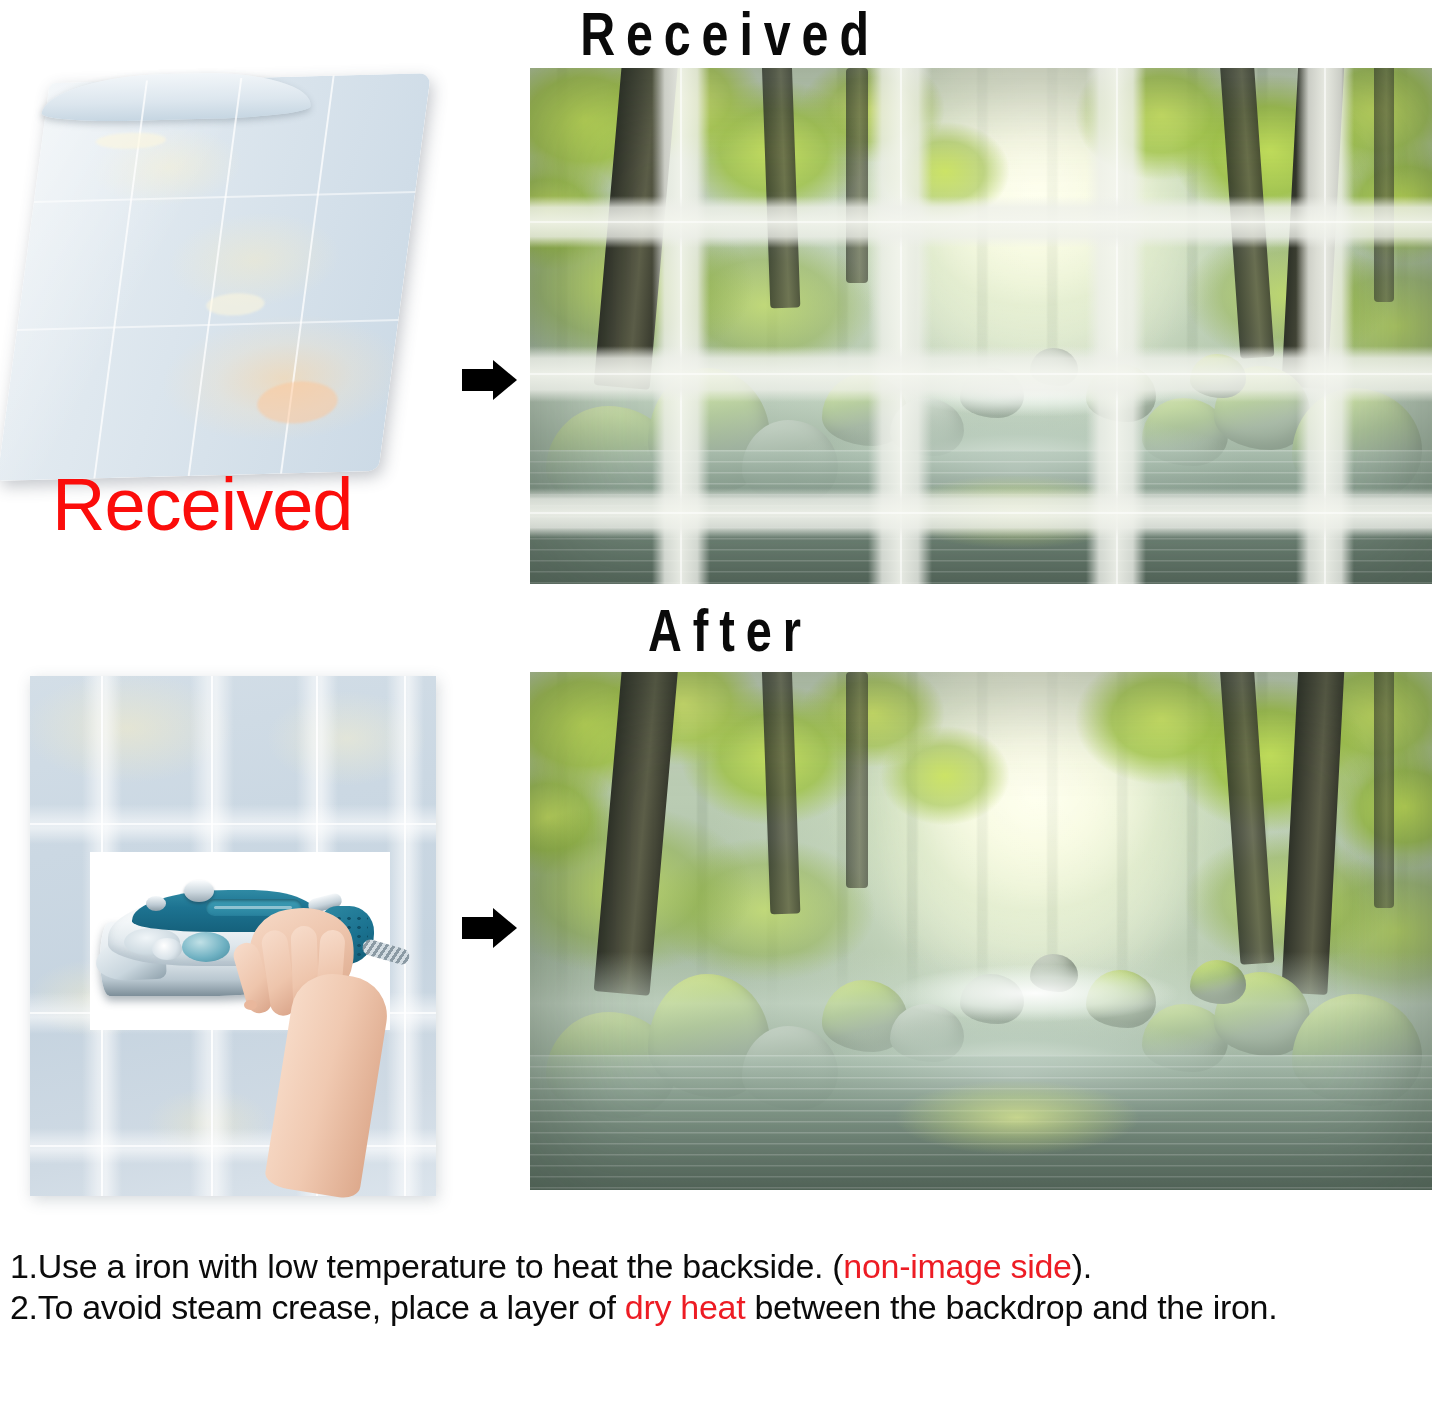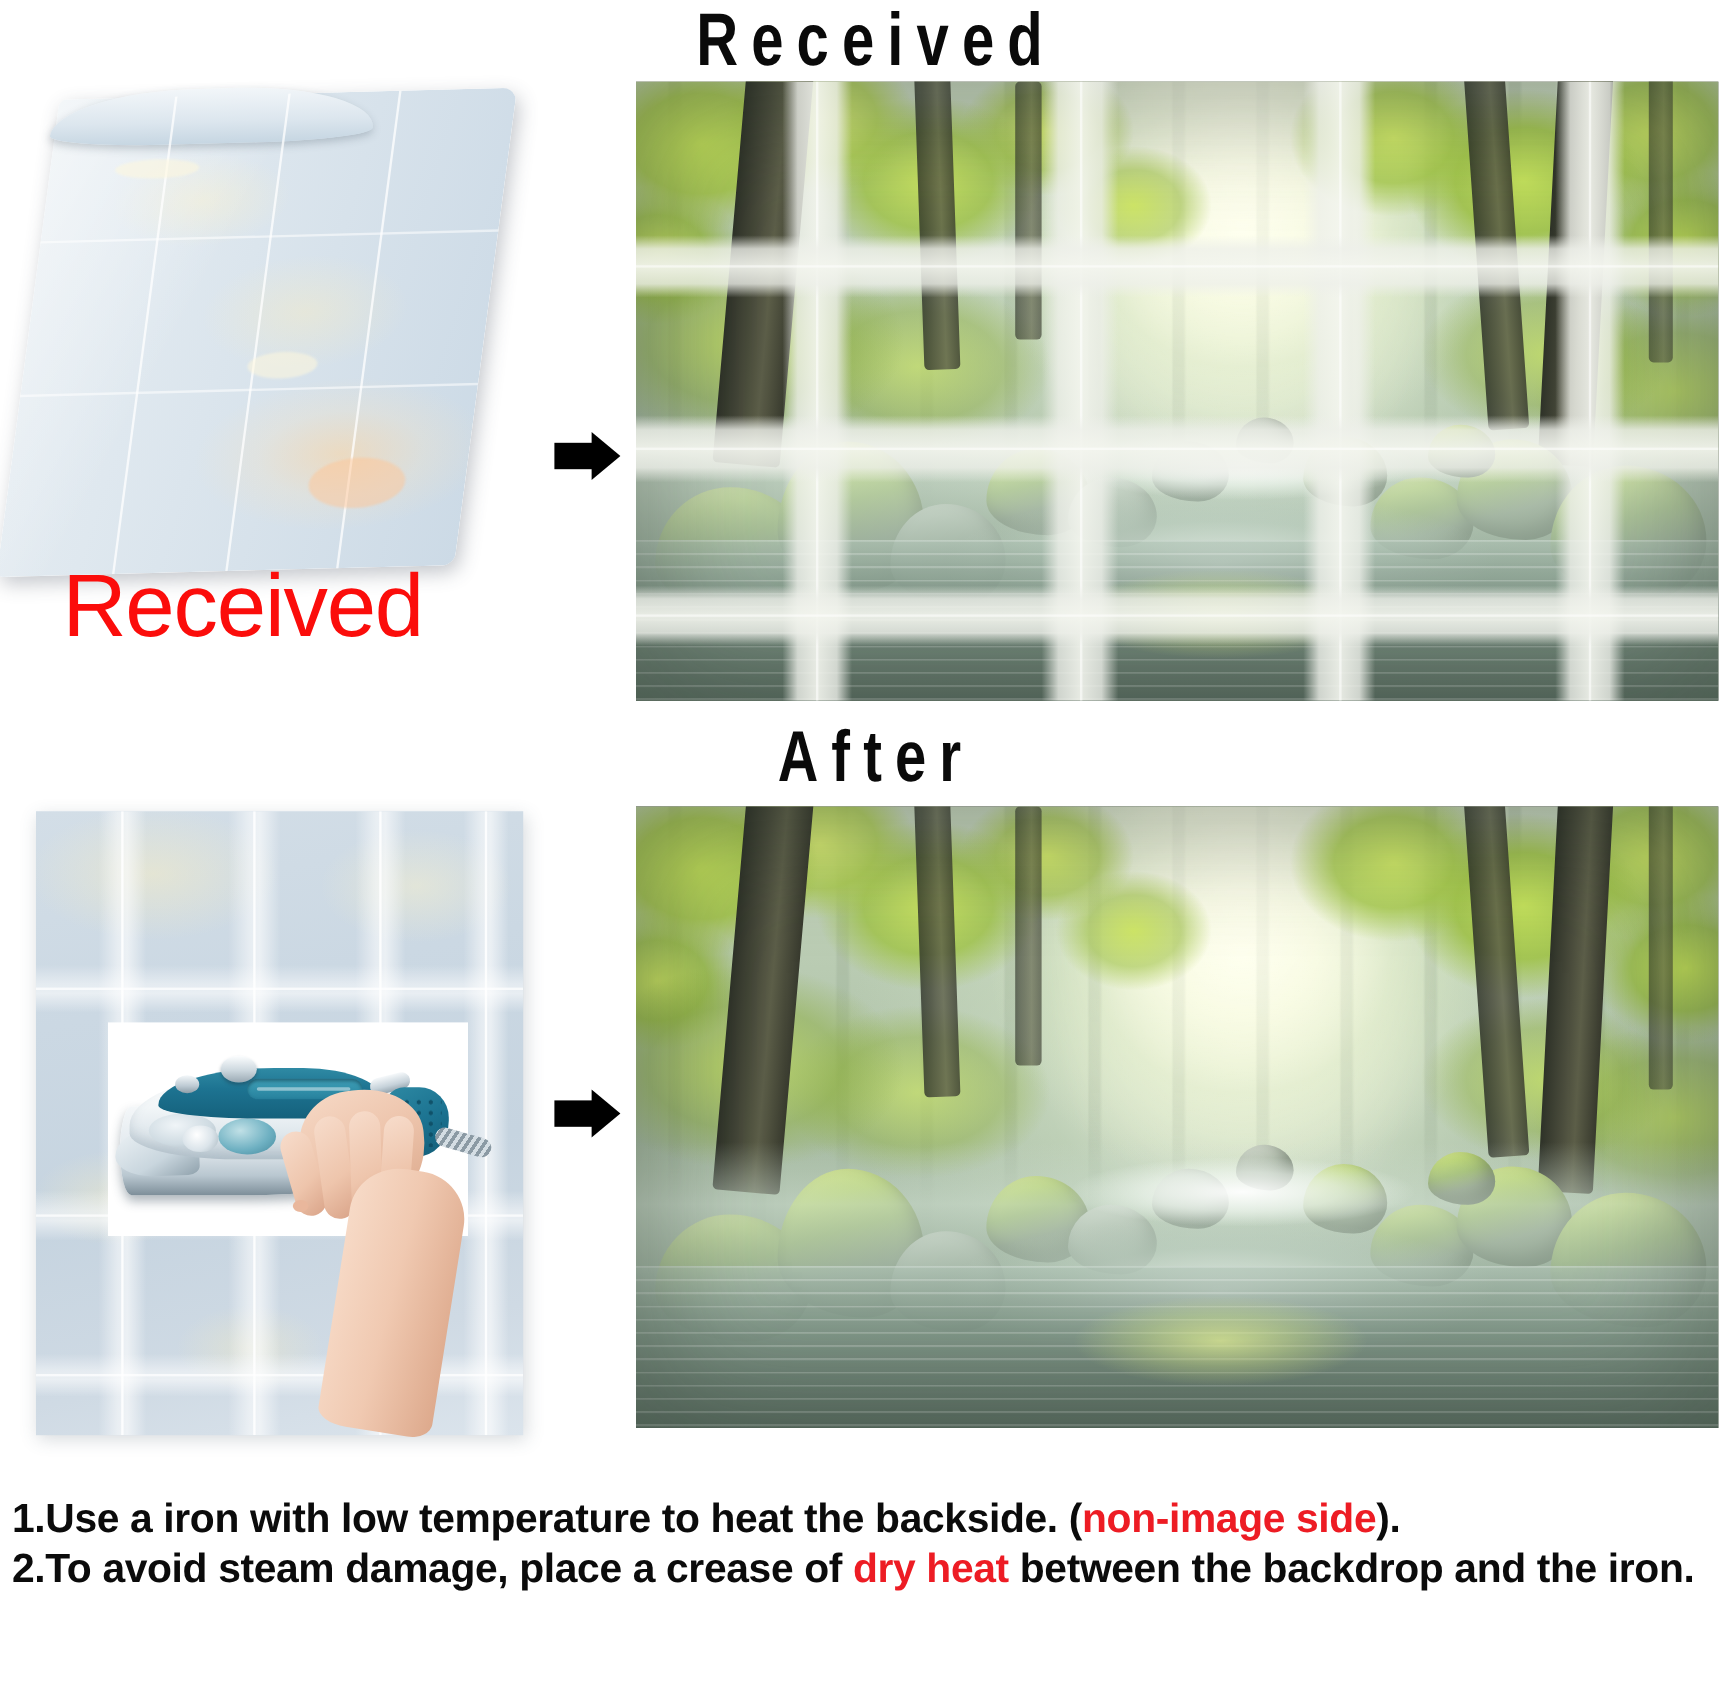--- a/index.html
+++ b/index.html
@@ -270,21 +270,21 @@
     border-radius:44% 42% 20% 26%/18% 18% 6% 6%;
     transform:rotate(9deg);
   }
 
   
   #instructions{position:absolute;left:10px;top:1246px;width:1420px;}
   #howto-heading{
     font-size:37px;font-weight:bold;color:#ed1c24;line-height:1.08;
     letter-spacing:-.4px;margin:0 0 8px 0;
   }
-  .step{font-size:34px;color:#0b0b0b;line-height:1.22;white-space:nowrap;letter-spacing:-.3px;font-weight:bold;}
+  .step{font-size:34px;color:#0b0b0b;line-height:1.22;white-space:nowrap;letter-spacing:-.3px;}
   .hl{color:#ed1c24;}
 </style>
 </head>
 <body>
 
 <div class="sec-title" id="title-received">Received</div>
 
 <div id="fabric-roll">
   <div class="curl"></div>
   <div class="fold" style="left:96px;"></div>
@@ -439,15 +439,15 @@
   <div class="layer f-vig"></div>
 </div>
 
 <div id="instructions">
 
   <div class="step">
     <span>1.</span><span>Use a iron with low temperature to heat the backside. (</span><span class="hl">non-image side</span><span>).</span>
   </div>
 
   <div class="step">
-    <span>2.</span><span>To avoid steam damage, place a crease of </span><span class="hl">dry heat</span><span> between the backdrop and the iron.</span>
+    <span>2.</span><span>To avoid steam crease, place a layer of </span><span class="hl">dry heat</span><span> between the backdrop and the iron.</span>
   </div>
 </div>
 
 </body></html>

